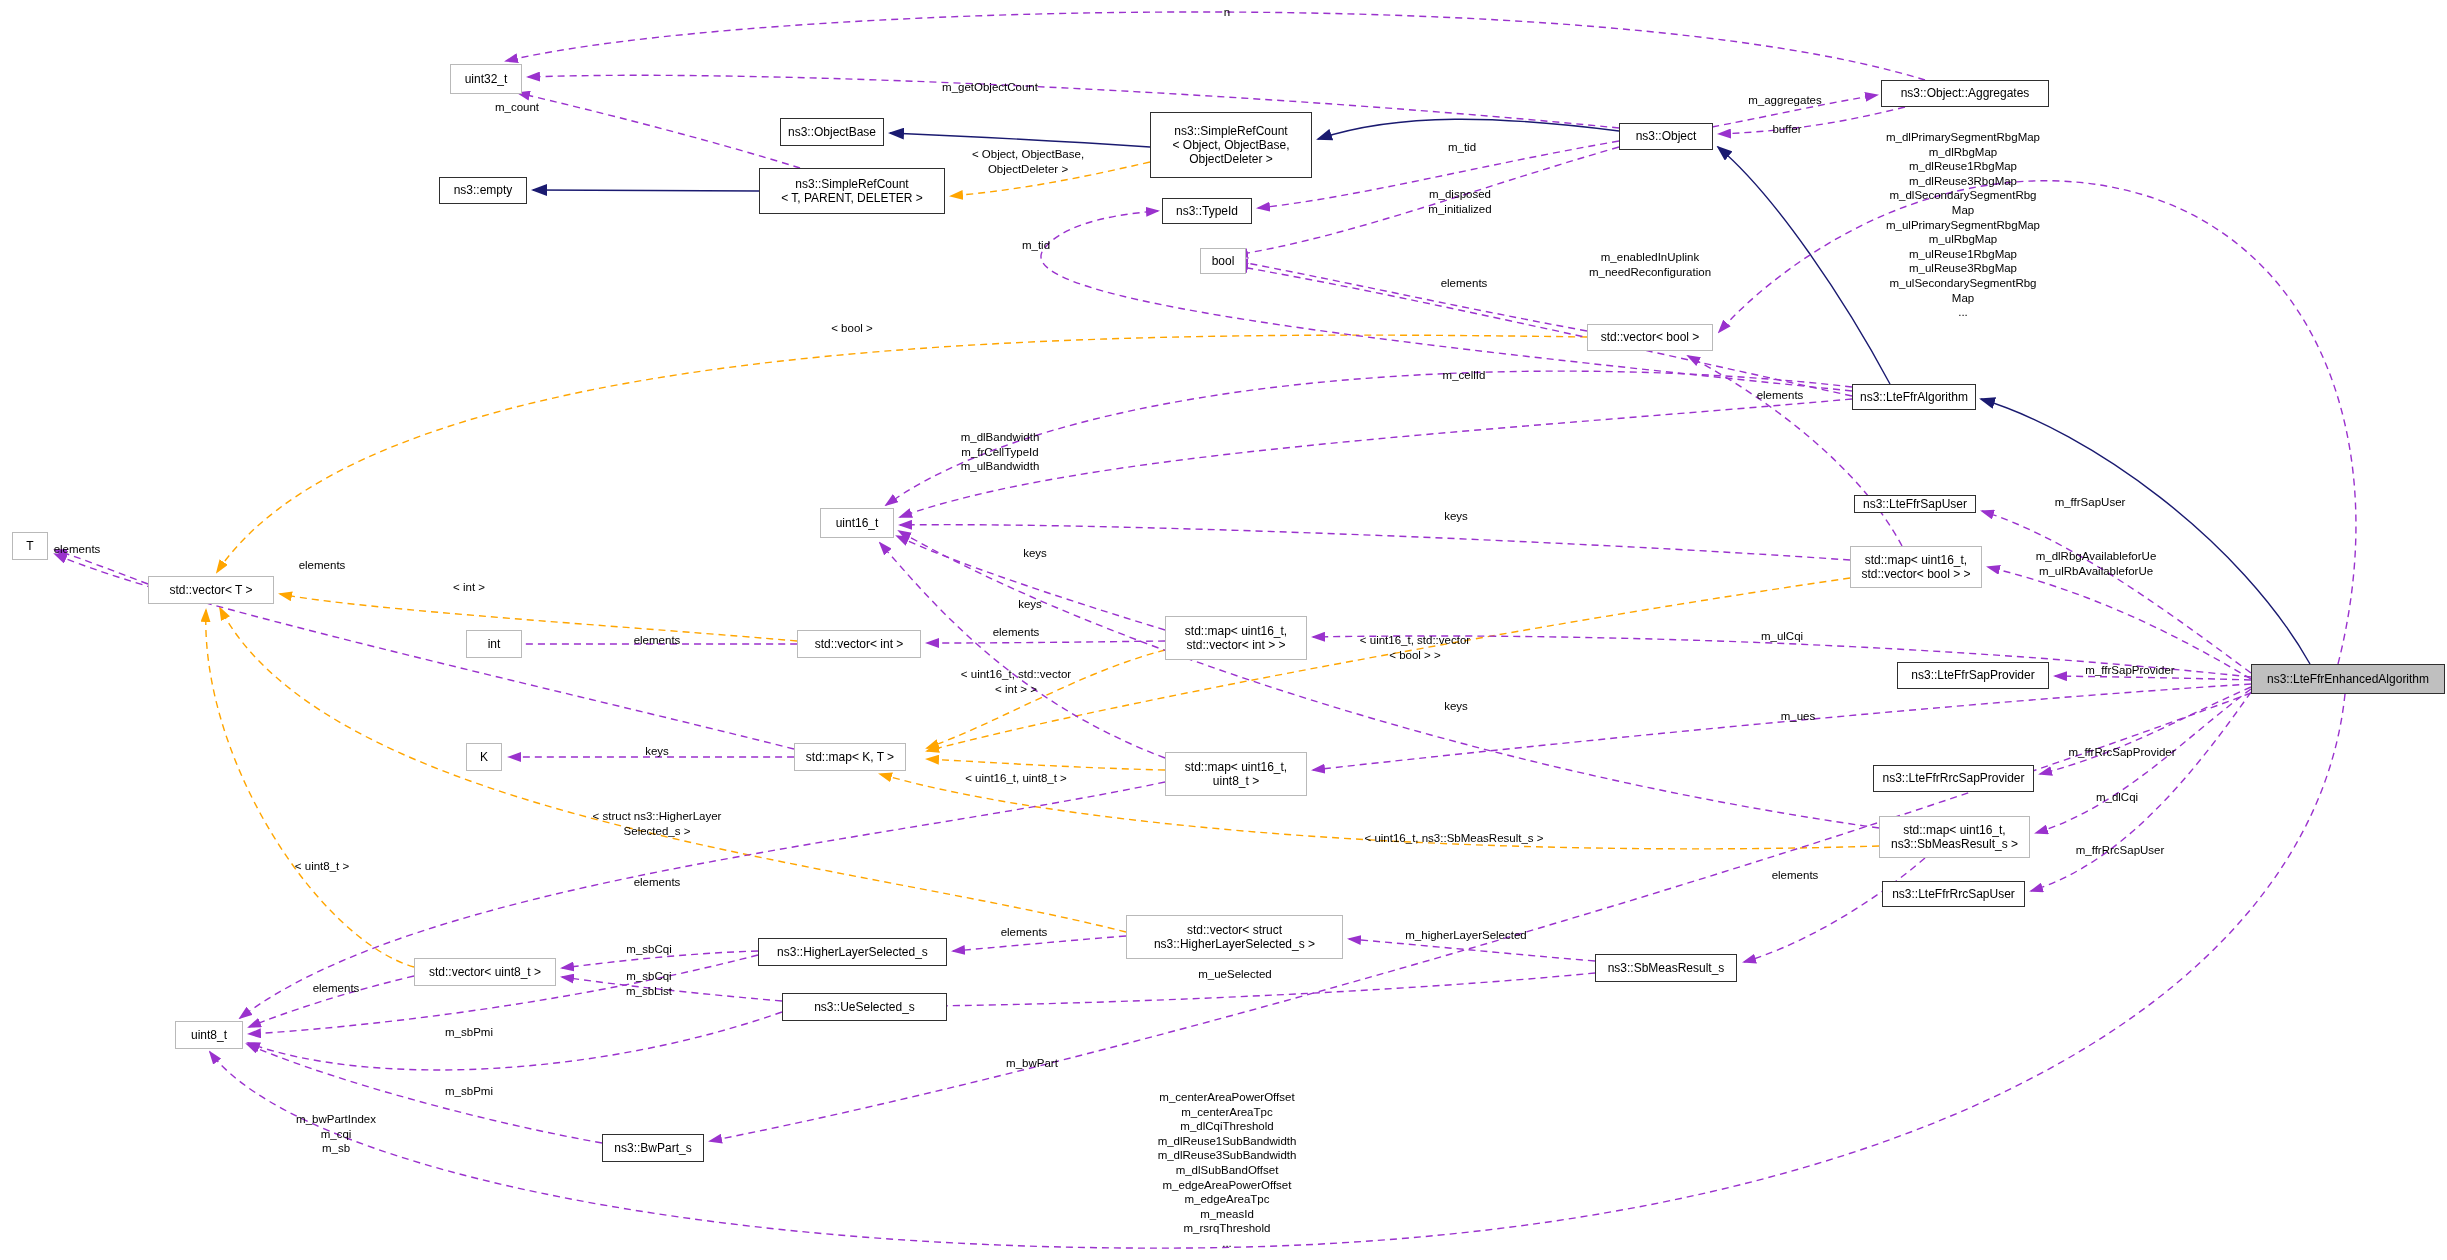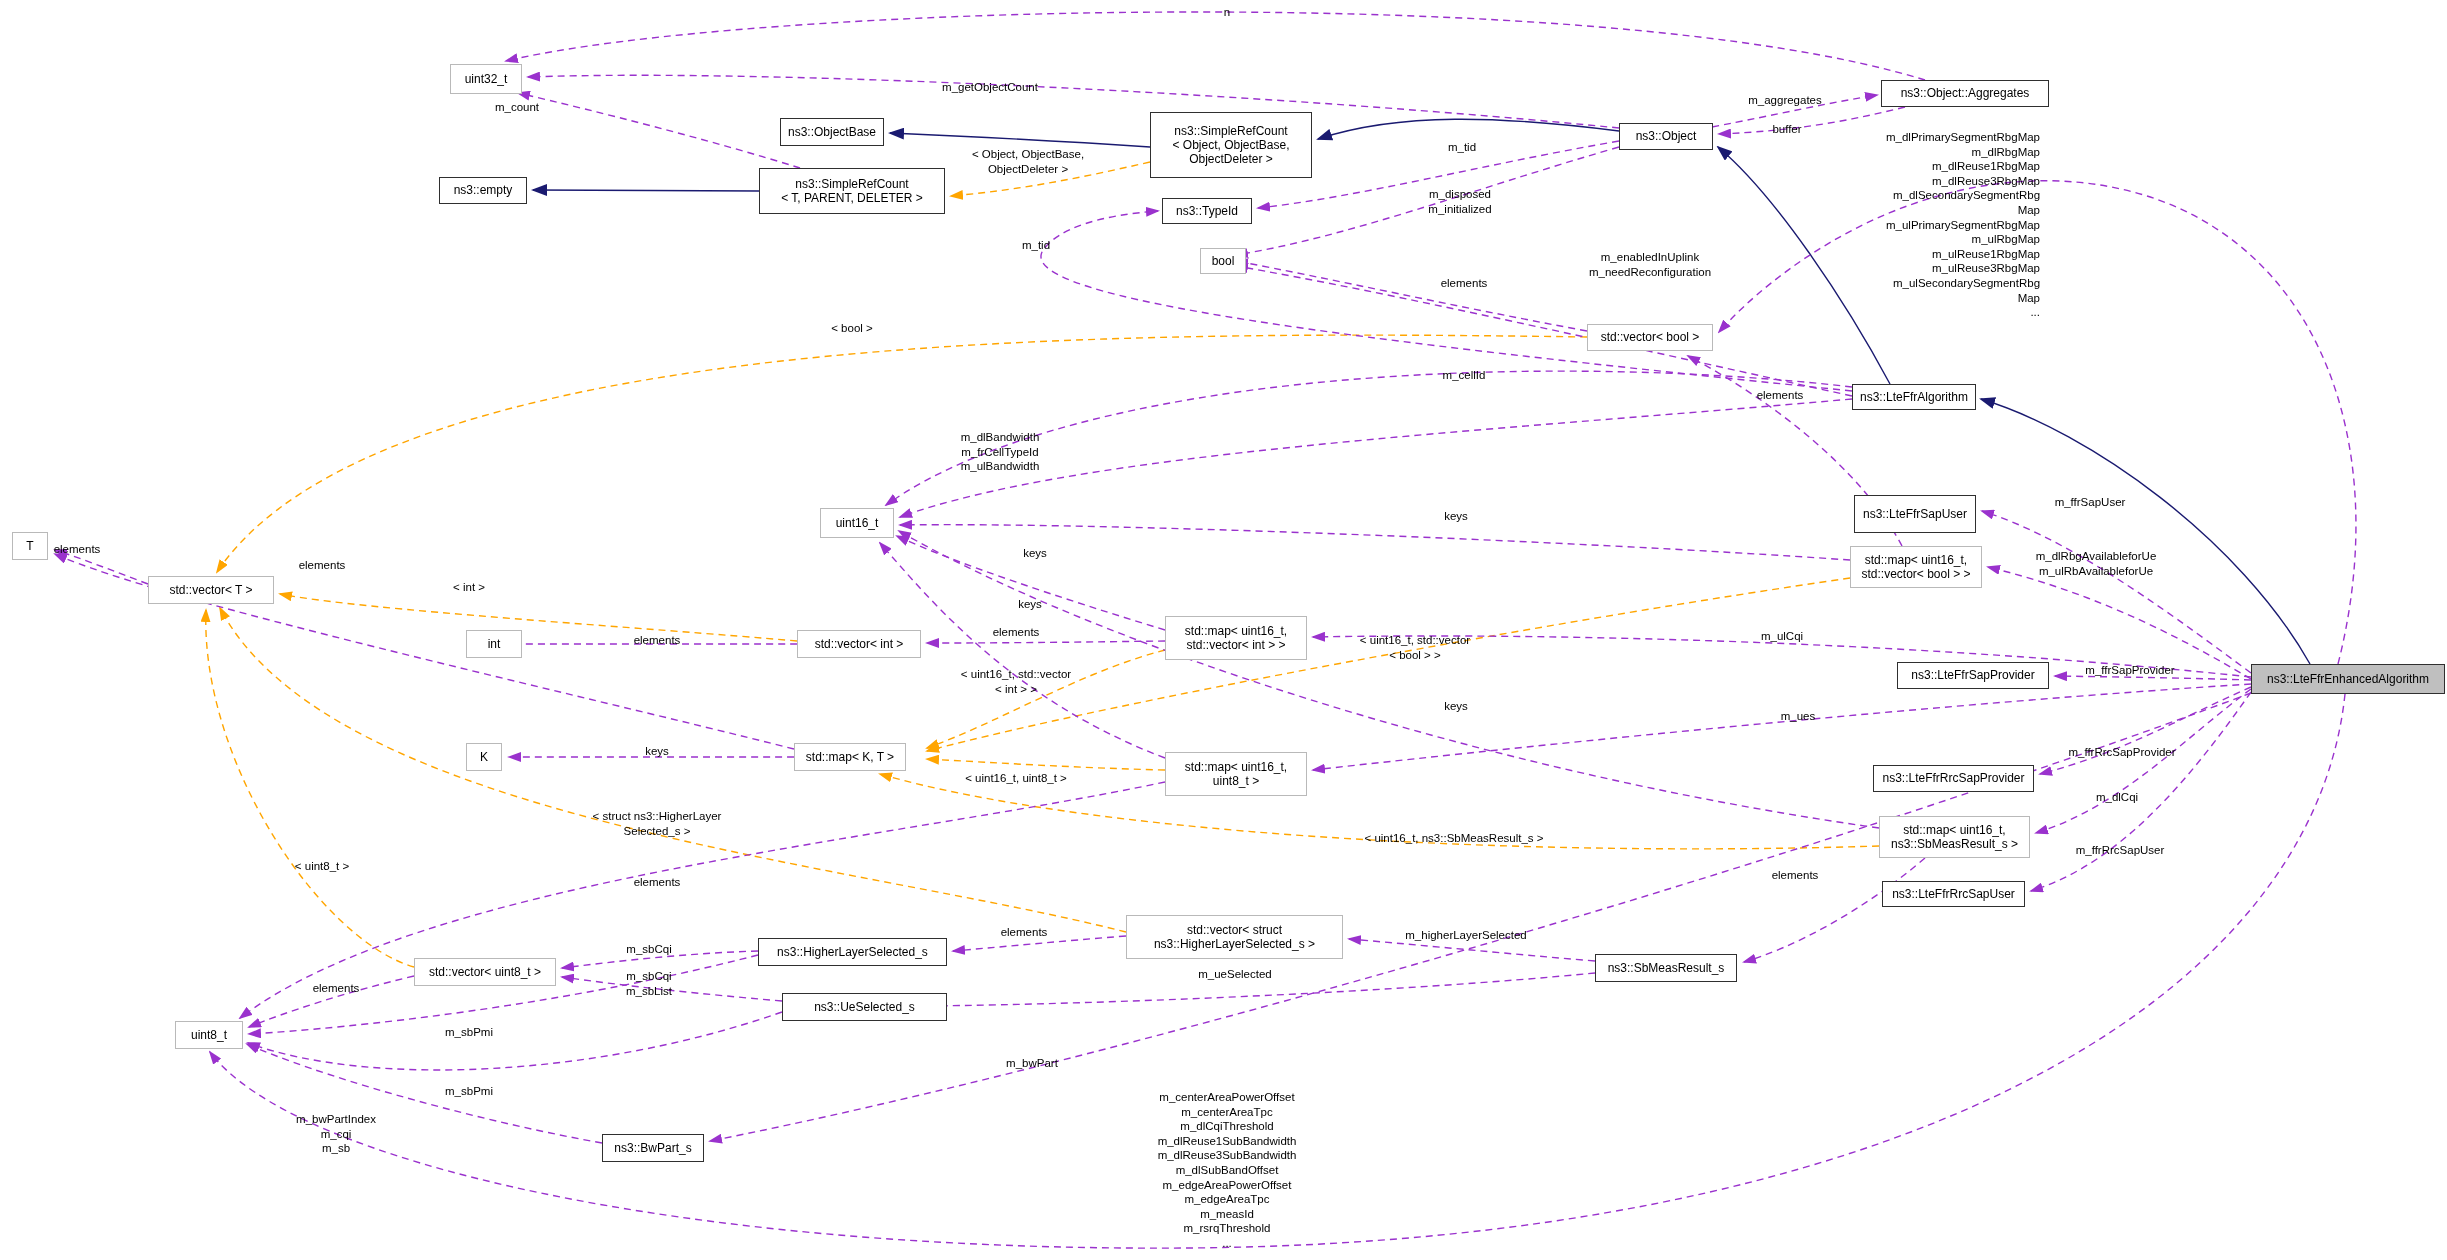--- a/index.html
+++ b/index.html
@@ -104,21 +104,21 @@
 ObjectDeleter &gt;</div>
     <div class="node class" style="left: 1619px; top: 123px; width: 94px; height: 27px;">ns3::Object</div>
     <div class="node class" style="left: 1881px; top: 80px; width: 168px; height: 27px;">ns3::Object::Aggregates</div>
     <div class="node class" style="left: 439px; top: 177px; width: 88px; height: 27px;">ns3::empty</div>
     <div class="node class" style="left: 759px; top: 168px; width: 186px; height: 46px;">ns3::SimpleRefCount
 &lt; T, PARENT, DELETER &gt;</div>
     <div class="node class" style="left: 1162px; top: 198px; width: 90px; height: 26px;">ns3::TypeId</div>
     <div class="node std" style="left: 1184px; top: 248px; width: 46px; height: 26px; margin-left: 16px;">bool</div>
     <div class="node std" style="left: 1587px; top: 324px; width: 126px; height: 27px;">std::vector&lt; bool &gt;</div>
     <div class="node class" style="left: 1852px; top: 384px; width: 124px; height: 26px;">ns3::LteFfrAlgorithm</div>
-    <div class="node class" style="left: 1854px; top: 495px; width: 122px; height: 38px;">ns3::LteFfrSapUser</div>
+    <div class="node class" style="left: 1854px; top: 495px; width: 122px; height: 18px;">ns3::LteFfrSapUser</div>
     <div class="node std" style="left: 1850px; top: 546px; width: 132px; height: 42px;">std::map&lt; uint16_t,
 std::vector&lt; bool &gt; &gt;</div>
     <div class="node std" style="left: 820px; top: 508px; width: 74px; height: 30px;">uint16_t</div>
     <div class="node std" style="left: 12px; top: 532px; width: 36px; height: 28px;">T</div>
     <div class="node std" style="left: 148px; top: 576px; width: 126px; height: 28px;">std::vector&lt; T &gt;</div>
     <div class="node std" style="left: 466px; top: 630px; width: 56px; height: 28px;">int</div>
     <div class="node std" style="left: 797px; top: 630px; width: 124px; height: 28px;">std::vector&lt; int &gt;</div>
     <div class="node std" style="left: 1165px; top: 616px; width: 142px; height: 44px;">std::map&lt; uint16_t,
 std::vector&lt; int &gt; &gt;</div>
     <div class="node class" style="left: 1897px; top: 662px; width: 152px; height: 27px;">ns3::LteFfrSapProvider</div>
@@ -146,21 +146,21 @@
     <div class="elabel" style="left: 1787px; top: 129px;">buffer</div>
     <div class="elabel" style="left: 1462px; top: 147px;">m_tid</div>
     <div class="elabel" style="left: 1028px; top: 162px;">&lt; Object, ObjectBase,
 ObjectDeleter &gt;</div>
     <div class="elabel" style="left: 1460px; top: 202px;">m_disposed
 m_initialized</div>
     <div class="elabel" style="left: 1036px; top: 245px;">m_tid</div>
     <div class="elabel" style="left: 1650px; top: 265px;">m_enabledInUplink
 m_needReconfiguration</div>
     <div class="elabel" style="left: 1464px; top: 283px;">elements</div>
-    <div class="elabel" style="left: 1963px; top: 225px; text-align: right;">m_dlPrimarySegmentRbgMap
+    <div class="elabel" style="left: 1963px; top: 225px;">m_dlPrimarySegmentRbgMap
 m_dlRbgMap
 m_dlReuse1RbgMap
 m_dlReuse3RbgMap
 m_dlSecondarySegmentRbg
 Map
 m_ulPrimarySegmentRbgMap
 m_ulRbgMap
 m_ulReuse1RbgMap
 m_ulReuse3RbgMap
 m_ulSecondarySegmentRbg

